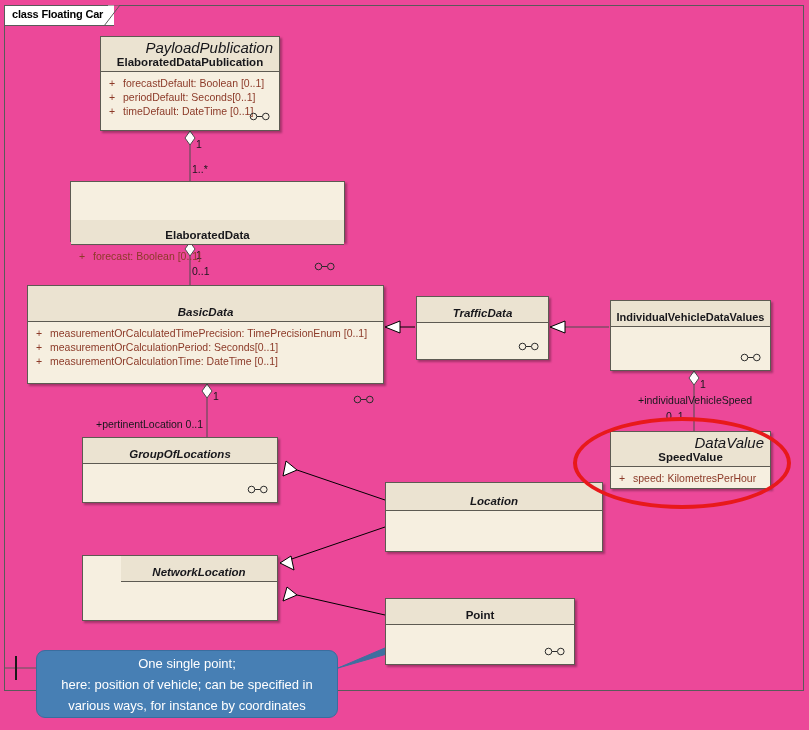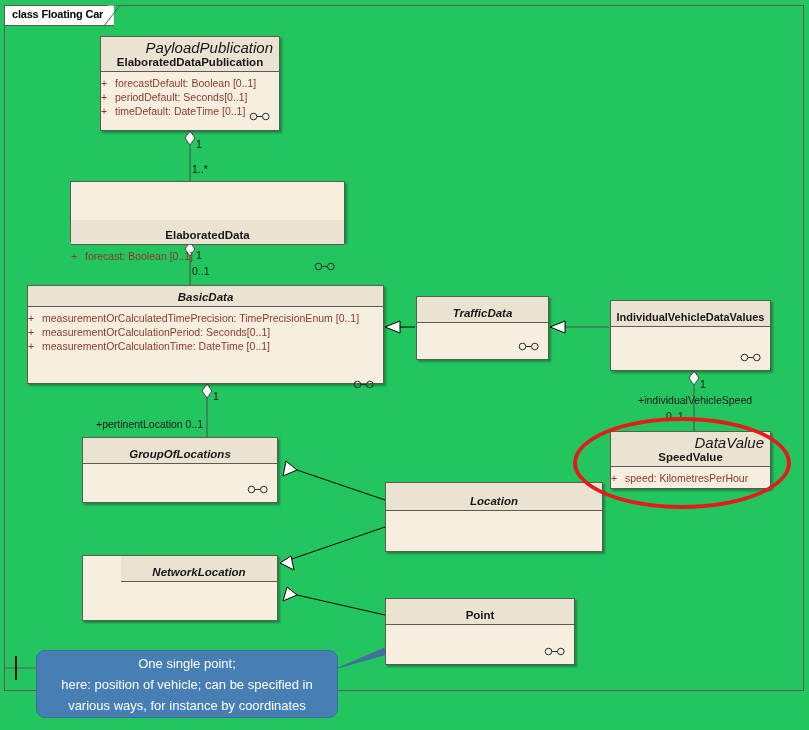--- a/index.html
+++ b/index.html
@@ -7,21 +7,21 @@
     padding: 0;
     background: #ffffff;
   }
   body {
     font-family: "Liberation Sans", sans-serif;
   }
   #canvas {
     position: relative;
     width: 809px;
     height: 730px;
-    background: #22c55e;
+    background: #ec4899;
     overflow: hidden;
   }
 
   
   .frame {
     position: absolute;
     left: 4px;
     top: 5px;
     width: 800px;
     height: 686px;
@@ -119,21 +119,21 @@
   .uml .body {
     position: relative;
     box-sizing: border-box;
     padding: 4px 0 0 0;
   }
   .attr {
     font-size: 10.5px;
     color: #8c3a28;
     white-space: nowrap;
     line-height: 14px;
-    padding-left: 0;
+    padding-left: 8px;
   }
   .attr .vis {
     display: inline-block;
     width: 14px;
     color: #8c3a28;
   }
   .members-icon {
     position: absolute;
     right: 8px;
     bottom: 5px;
@@ -289,21 +289,21 @@
         <svg width="22" height="9">
             <circle cx="4.5" cy="4.5" r="3.3" fill="none" stroke="#2b2b2b" stroke-width="1"></circle>
             <line x1="8" y1="4.5" x2="13" y2="4.5" stroke="#2b2b2b" stroke-width="1"></line>
             <circle cx="16.8" cy="4.5" r="3.3" fill="none" stroke="#2b2b2b" stroke-width="1"></circle>
           </svg>
       </span>
     </div>
   </div>
 
   <div class="uml" style="left:27px; top:285px; width:357px; height:99px;">
-    <div class="hdr" style="height:21px;">
+    <div class="hdr" style="height:36px;">
       <span class="stereo"></span>
       <span class="cname abstract">BasicData</span>
     </div>
     <div class="body" style="height:91px;">
       <div class="attr"><span class="vis">+</span><span>measurementOrCalculatedTimePrecision:  TimePrecisionEnum [0..1]</span></div>
       <div class="attr"><span class="vis">+</span><span>measurementOrCalculationPeriod:  Seconds[0..1]</span></div>
       <div class="attr"><span class="vis">+</span><span>measurementOrCalculationTime:  DateTime [0..1]</span></div>
       <span class="members-icon">
         <svg width="22" height="9">
             <circle cx="4.5" cy="4.5" r="3.3" fill="none" stroke="#2b2b2b" stroke-width="1"></circle>

